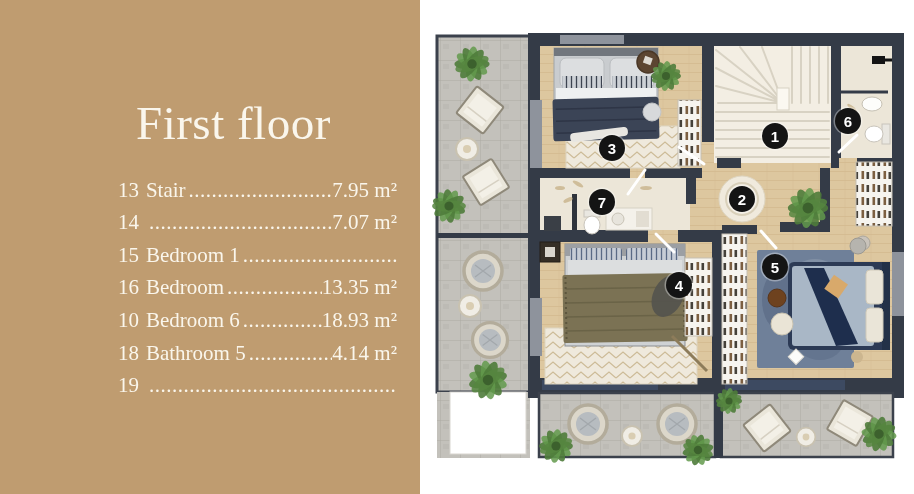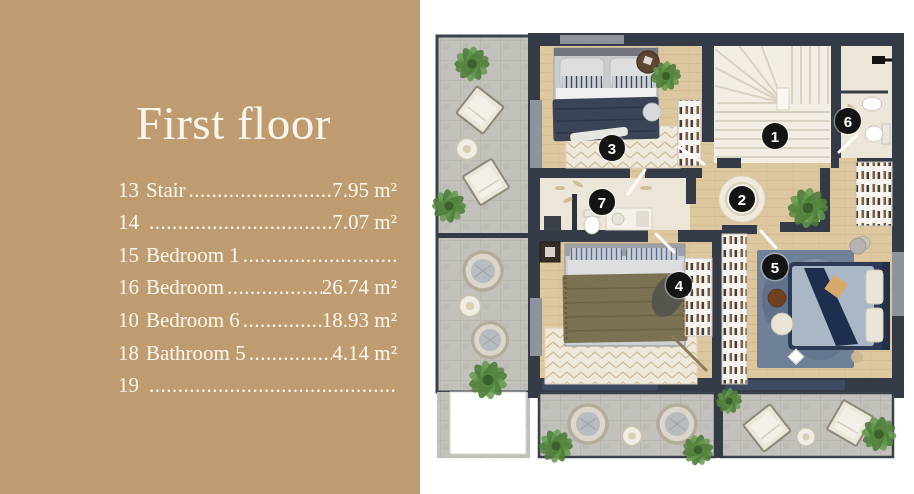--- a/index.html
+++ b/index.html
@@ -64,21 +64,21 @@
   <li class="row">
     <span class="num">15</span>
     <span class="lab">Bedroom 1</span>
     <span class="dots">..........................................................</span>
   </li>
 
   <li class="row">
     <span class="num">16</span>
     <span class="lab">Bedroom</span>
     <span class="dots">..........................................................</span>
-    <span class="val">26.74 m²</span>
+    <span class="val">13.35 m²</span>
   </li>
 
   <li class="row">
     <span class="num">10</span>
     <span class="lab">Bedroom 6</span>
     <span class="dots">..........................................................</span>
     <span class="val">18.93 m²</span>
   </li>
 
   <li class="row">

